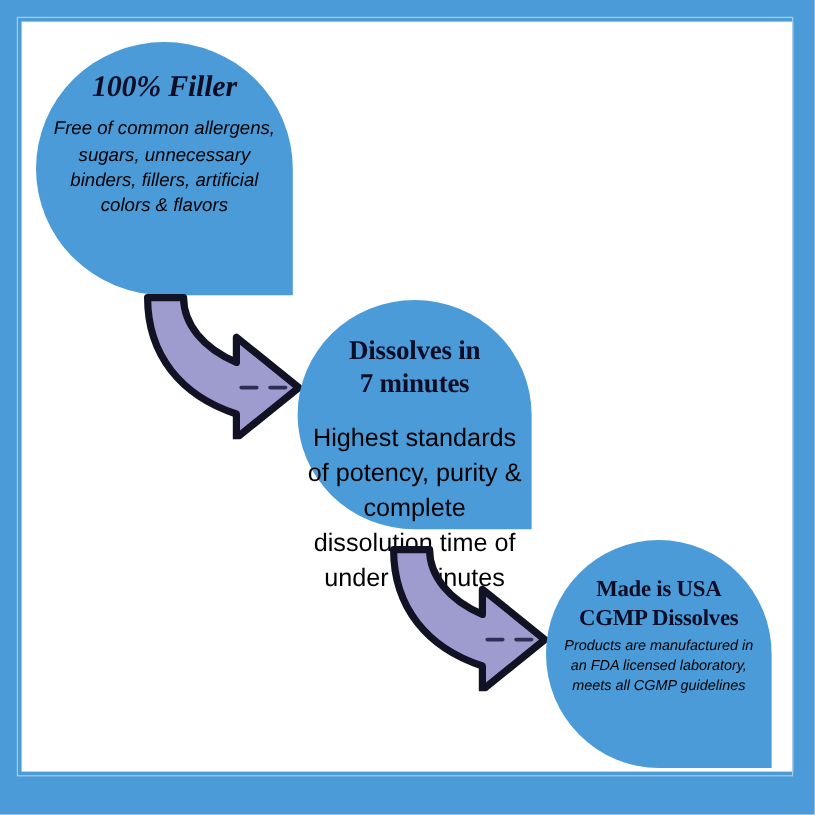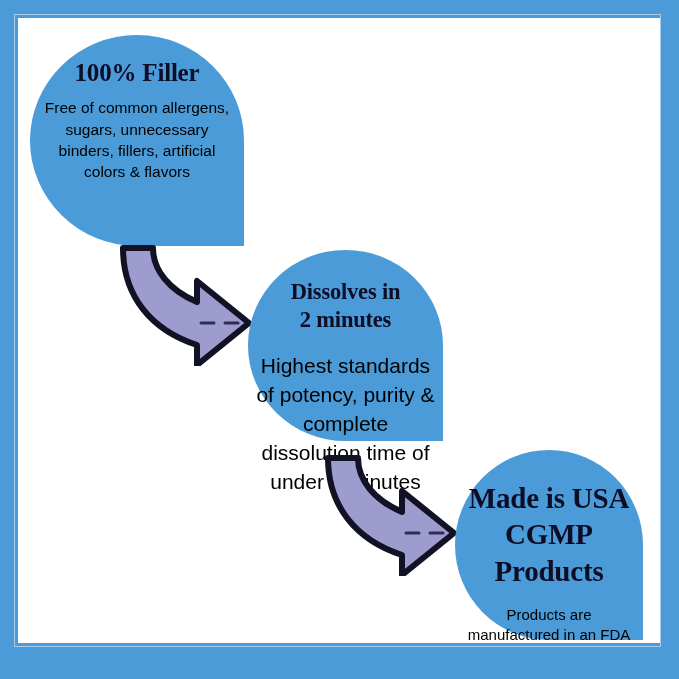--- a/index.html
+++ b/index.html
@@ -62,20 +62,21 @@
     line-height: 1.38;
   }
 
   
   #pin-1 {
     left: 12px;
     top: 17px;
     width: 214px;
     height: 211px;
     padding: 22px 14px 0 14px;
+    font-style: italic;
   }
   #pin-1 .title { font-size: 25px; }
   #pin-1 .body  { font-size: 15.5px; margin-top: 9px; max-width: 186px; }
 
   
   #pin-2 {
     left: 230px;
     top: 232px;
     width: 195px;
     height: 191px;
@@ -86,22 +87,22 @@
   #pin-2 .body  { font-size: 21px; margin-top: 7px; max-width: 180px; }
 
   
   #pin-3 {
     left: 437px;
     top: 432px;
     width: 188px;
     height: 190px;
     padding: 30px 6px 0 6px;
   }
-  #pin-3 .title { font-size: 29px; }
-  #pin-3 .body  { font-size: 15px; margin-top: 16px; max-width: 172px; }
+  #pin-3 .title { font-size: 19px; }
+  #pin-3 .body  { font-size: 12px; margin-top: 2px; max-width: 172px; font-style: italic; }
 
   
   .arrow {
     position: absolute;
     pointer-events: none;
   }
   #arrow-1 { left: 71px;  top: 208px; }
   #arrow-2 { left: 276px; top: 418px; }
 </style>
 </head>
@@ -128,21 +129,21 @@
                  L 108 76
                  C 80 64, 64 44, 64 22
                  Z" fill="#9e9bcf" stroke="#121225" stroke-width="6" stroke-linejoin="round" stroke-linecap="round"></path>
         <path d="M 112 97 L 152 97" stroke="#2e2e55" stroke-width="3" stroke-linecap="round" stroke-dasharray="13 11" fill="none"></path>
       </svg>
     </div>
 
     <div class="pin" id="pin-2">
       <div class="title">
         <div>Dissolves in</div>
-        <div>2 minutes</div>
+        <div>7 minutes</div>
       </div>
       <div class="body">Highest standards of potency, purity &amp; complete dissolution time of under 2 minutes</div>
     </div>
 
     <div class="arrow" id="arrow-2">
       <svg width="190" height="140" viewBox="0 0 190 140" xmlns="http://www.w3.org/2000/svg">
         <path d="M 34 22
                  C 34 70, 62 104, 108 119
                  L 108 139
                  L 160 97
@@ -150,21 +151,21 @@
                  L 108 76
                  C 80 64, 64 44, 64 22
                  Z" fill="#9e9bcf" stroke="#121225" stroke-width="6" stroke-linejoin="round" stroke-linecap="round"></path>
         <path d="M 112 97 L 152 97" stroke="#2e2e55" stroke-width="3" stroke-linecap="round" stroke-dasharray="13 11" fill="none"></path>
       </svg>
     </div>
 
     <div class="pin" id="pin-3">
       <div class="title">
         <div>Made is USA</div>
-        <div>CGMP Products</div>
+        <div>CGMP Dissolves</div>
       </div>
       <div class="body">Products are manufactured in an FDA licensed laboratory, meets all CGMP guidelines</div>
     </div>
 
   </div>
 
   <div id="hairline"></div>
 </div>
 
 </body></html>

